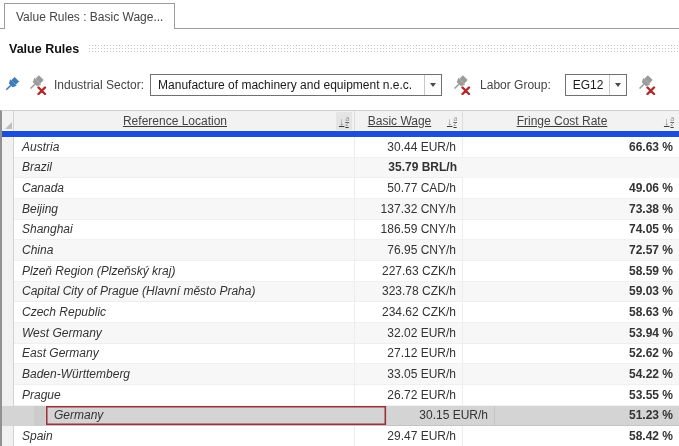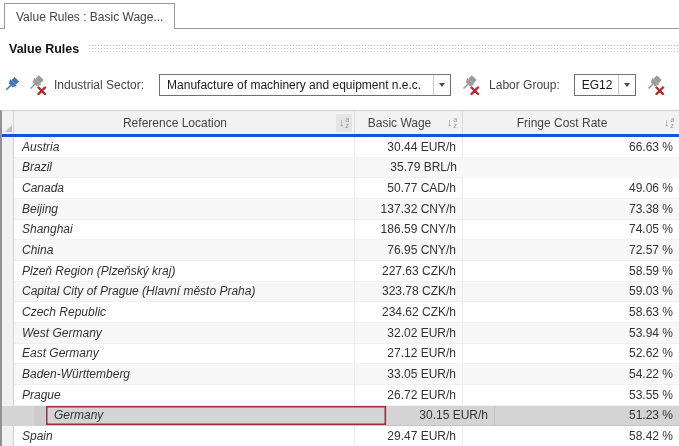--- a/index.html
+++ b/index.html
@@ -56,33 +56,33 @@
   }
   .combo-btn {
     width: 17px; display: flex; align-items: center; justify-content: center;
     border-left: 1px solid #c8c8c8; background: #fdfdfd;
   }
   .caret-down {
     width: 0; height: 0;
     border-left: 3.5px solid transparent; border-right: 3.5px solid transparent;
     border-top: 4px solid #4a4a4a;
   }
-  .combo-sector { width: 292px; margin-left: 9px; }
+  .combo-sector { width: 292px; }
   .combo-group  { width: 62px; margin-left: 8px; }
 
   
   .grid {
     position: absolute; left: 0; right: 0; top: 110px; bottom: 0;
     border-top: 1px solid #cfcfcf;
     border-left: 2px solid #919191;
     background: #ffffff;
   }
   .grid-header {
     display: grid; grid-template-columns: 12px 341px 108px 1fr;
-    height: 26px; border-bottom: 3px solid #1d4ed8; background: #fef9c3;
+    height: 26px; border-bottom: 6px solid #1d4ed8; background: #fef9c3; text-decoration: underline;
   }
   .hcell {
     display: flex; align-items: center; color: #444444;
     border-right: 1px solid #dcdcdc; background: #f2f2f2;
     overflow: hidden; position: relative;
   }
   .hcell:last-child { border-right: none; }
   .hcell .htext { flex: 1; text-align: center; white-space: nowrap; }
   .corner { border-right: 1px solid #d2d2d2; position: relative; }
   .corner::after {
@@ -110,21 +110,21 @@
     background: #f1f1f1; border-right: 1px solid #d2d2d2;
   }
   .row.selected .gutter { background: #cccccc; }
   .cell {
     display: flex; align-items: center; overflow: hidden; white-space: nowrap;
     border-right: 1px solid #ededed; border-bottom: 1px solid #f1f1f1;
     color: #333333;
   }
   .row.striped .cell { border-bottom-color: #efefef; }
   .row.selected .cell { border-bottom-color: #c4c4c4; border-right-color: #c4c4c4; }
-  .cell:last-child { border-right: none; }
+  .cell:last-child { border-right: none; font-weight: bold; }
   .cell-loc { padding-left: 8px; font-style: italic; }
   .cell-num { justify-content: flex-end; padding-right: 6px; }
   .row.selected .cell-loc { box-shadow: inset 0 0 0 1.5px #9c2f37; }
 </style>
 </head>
 <body>
 
 <div class="tabstrip">
   <div class="tab">
     <span>Value Rules : Basic Wage...</span>

